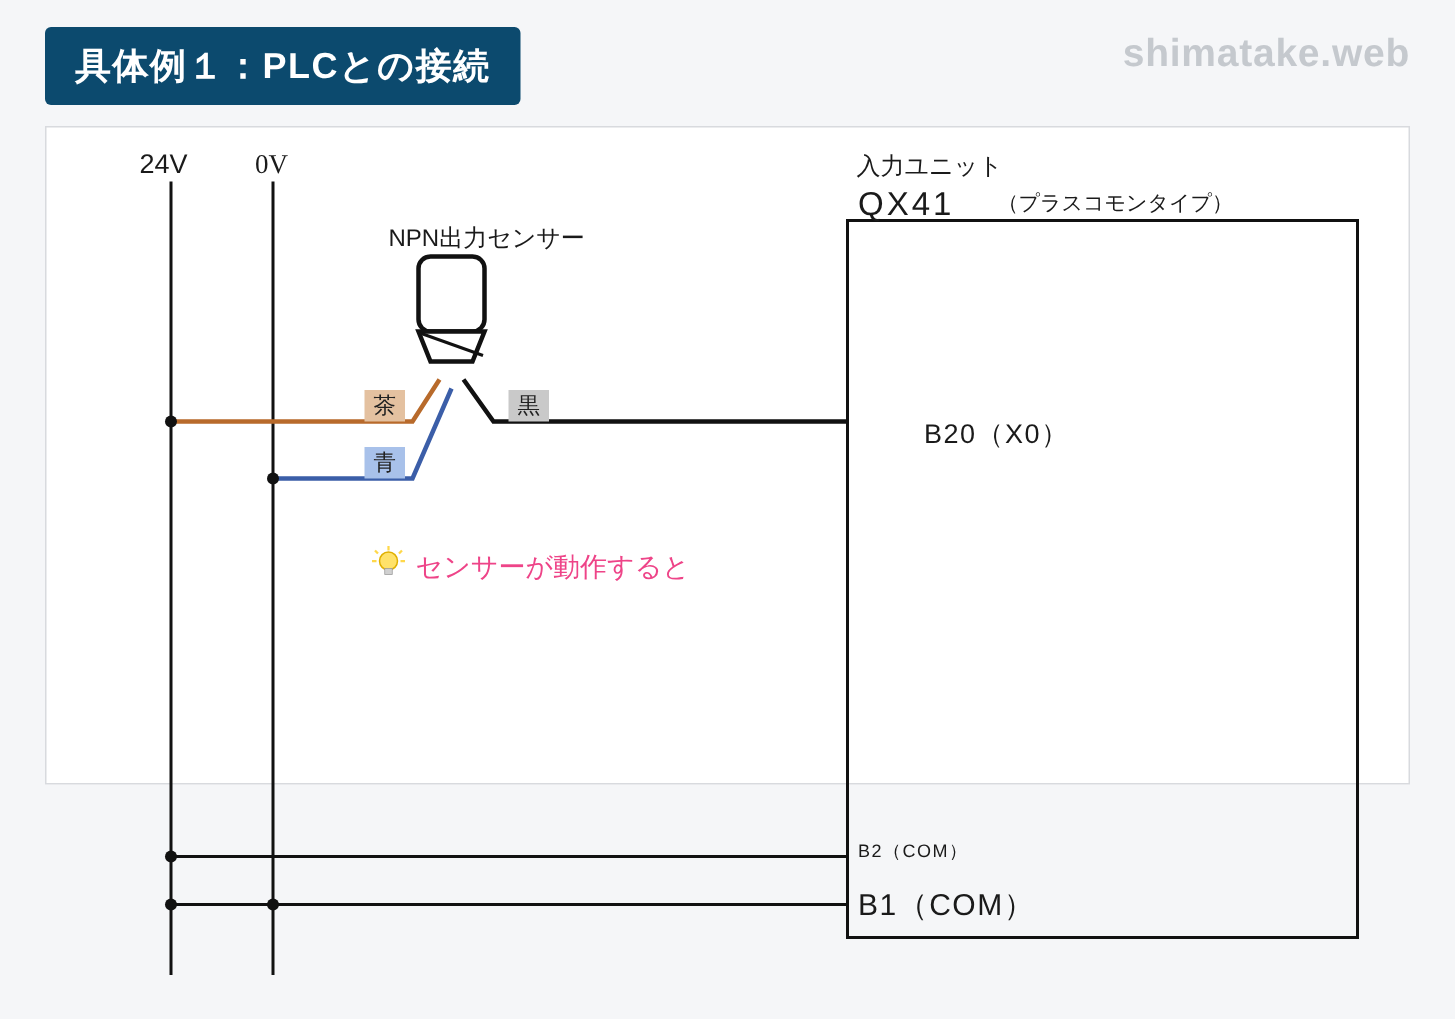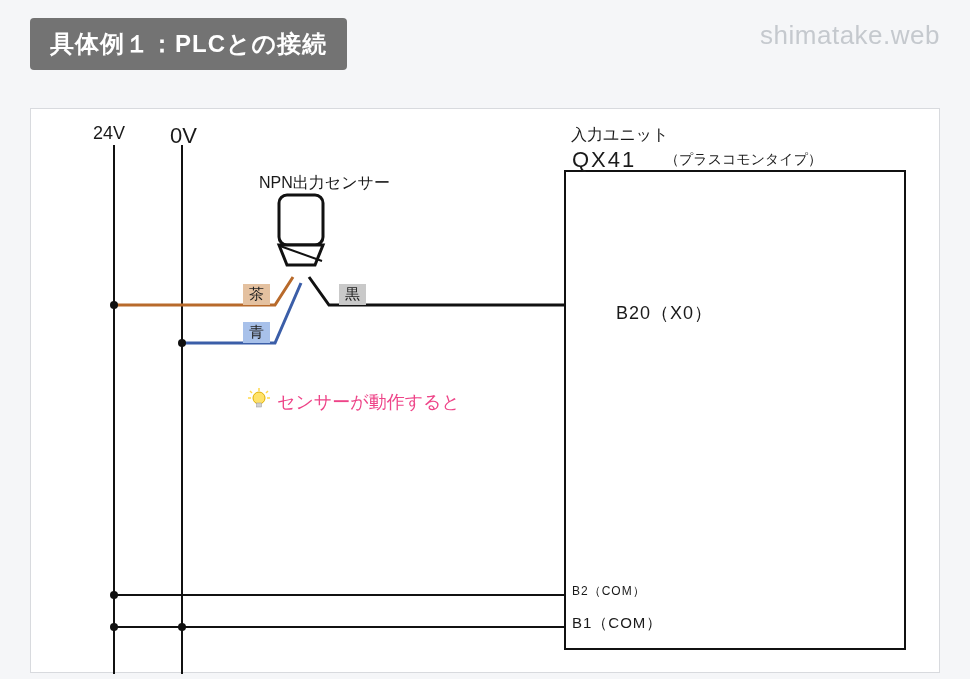--- a/index.html
+++ b/index.html
@@ -8,67 +8,67 @@
       background: #f5f6f8;
       width: 970px;
       height: 679px;
       position: relative;
       overflow: hidden;
     }
     .title-badge {
       position: absolute;
       top: 18px;
       left: 30px;
-      background: #737373;
+      background: #0c4a6e;
       color: #fff;
       font-size: 24px;
       font-weight: bold;
       padding: 10px 20px;
       border-radius: 4px;
       letter-spacing: 1px;
     }
     .watermark {
       position: absolute;
       top: 20px;
       right: 30px;
       font-size: 26px;
-      font-weight: normal;
+      font-weight: bold;
       color: #c5c9ce;
       letter-spacing: 0.5px;
     }
     .diagram-frame {
       position: absolute;
-      top: 108px;
+      top: 84px;
       left: 30px;
       width: 910px;
-      height: 565px;
+      height: 439px;
       background: #fff;
       border: 1px solid #d8dade;
     }
     svg.diagram {
       position: absolute;
       top: 0; left: 0;
       width: 910px;
       height: 565px;
     }
     .label {
       position: absolute;
       font-size: 16px;
       color: #1a1a1a;
       font-family: "Helvetica Neue", Arial, sans-serif;
     }
     .label-24v { top: 14px; left: 62px; font-size: 18px; }
-    .label-0v  { top: 14px; left: 139px; font-size: 22px; }
+    .label-0v  { top: 14px; left: 139px; font-size: 18px; font-family: Liberation Serif, serif; }
     .label-sensor { top: 64px; left: 228px; font-size: 16px; }
     .label-unit-title { top: 16px; left: 540px; font-size: 16px; }
     .label-unit-model { top: 38px; left: 541px; font-size: 22px; letter-spacing: 2px; }
     .label-unit-subtitle { top: 42px; left: 634px; font-size: 14px; }
     .label-b20 { top: 192px; left: 541px; font-size: 18px; letter-spacing: 1px; margin-left: 44px; }
     .label-b2  { top: 474px; left: 541px; font-size: 12px; letter-spacing: 1px; }
-    .label-b1  { top: 505px; left: 541px; font-size: 15px; letter-spacing: 1px; }
+    .label-b1  { top: 505px; left: 541px; font-size: 20px; letter-spacing: 1px; }
     .wire-tag {
       position: absolute;
       font-size: 15px;
       padding: 1px 6px;
       color: #222;
     }
     .tag-brown { top: 175px; left: 212px; background: #e4c1a0; }
     .tag-blue  { top: 213px; left: 212px; background: #a8c1ea; }
     .tag-black { top: 175px; left: 308px; background: #c9c9c9; }
     .bulb-icon {

